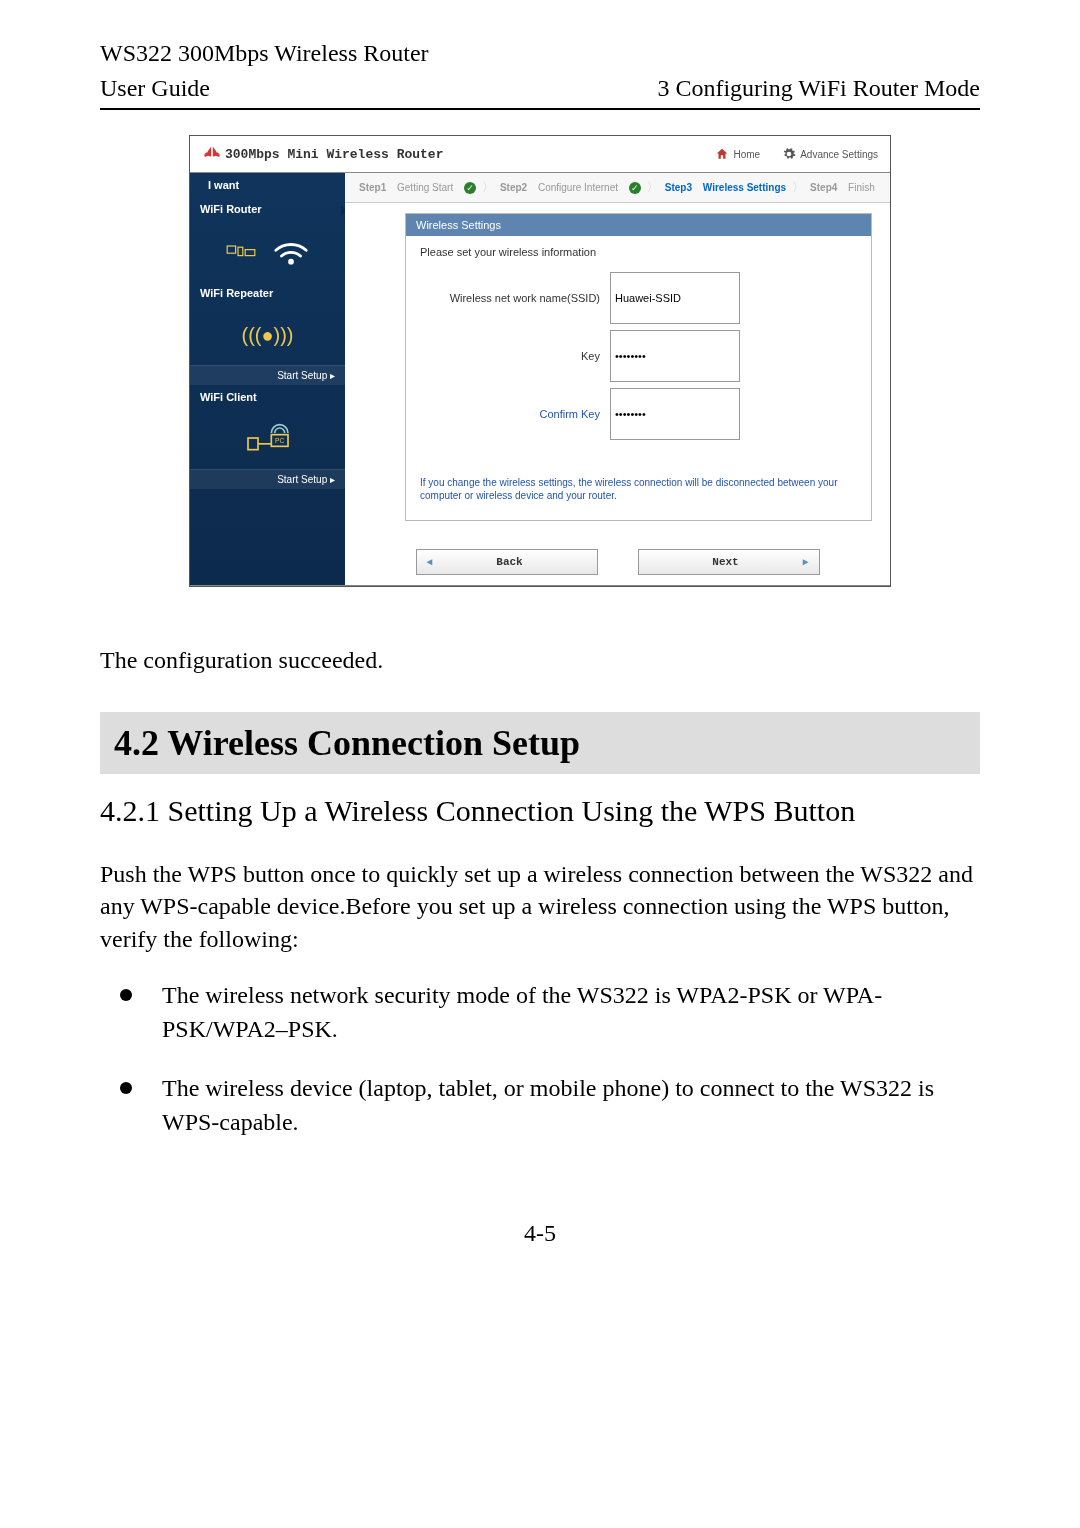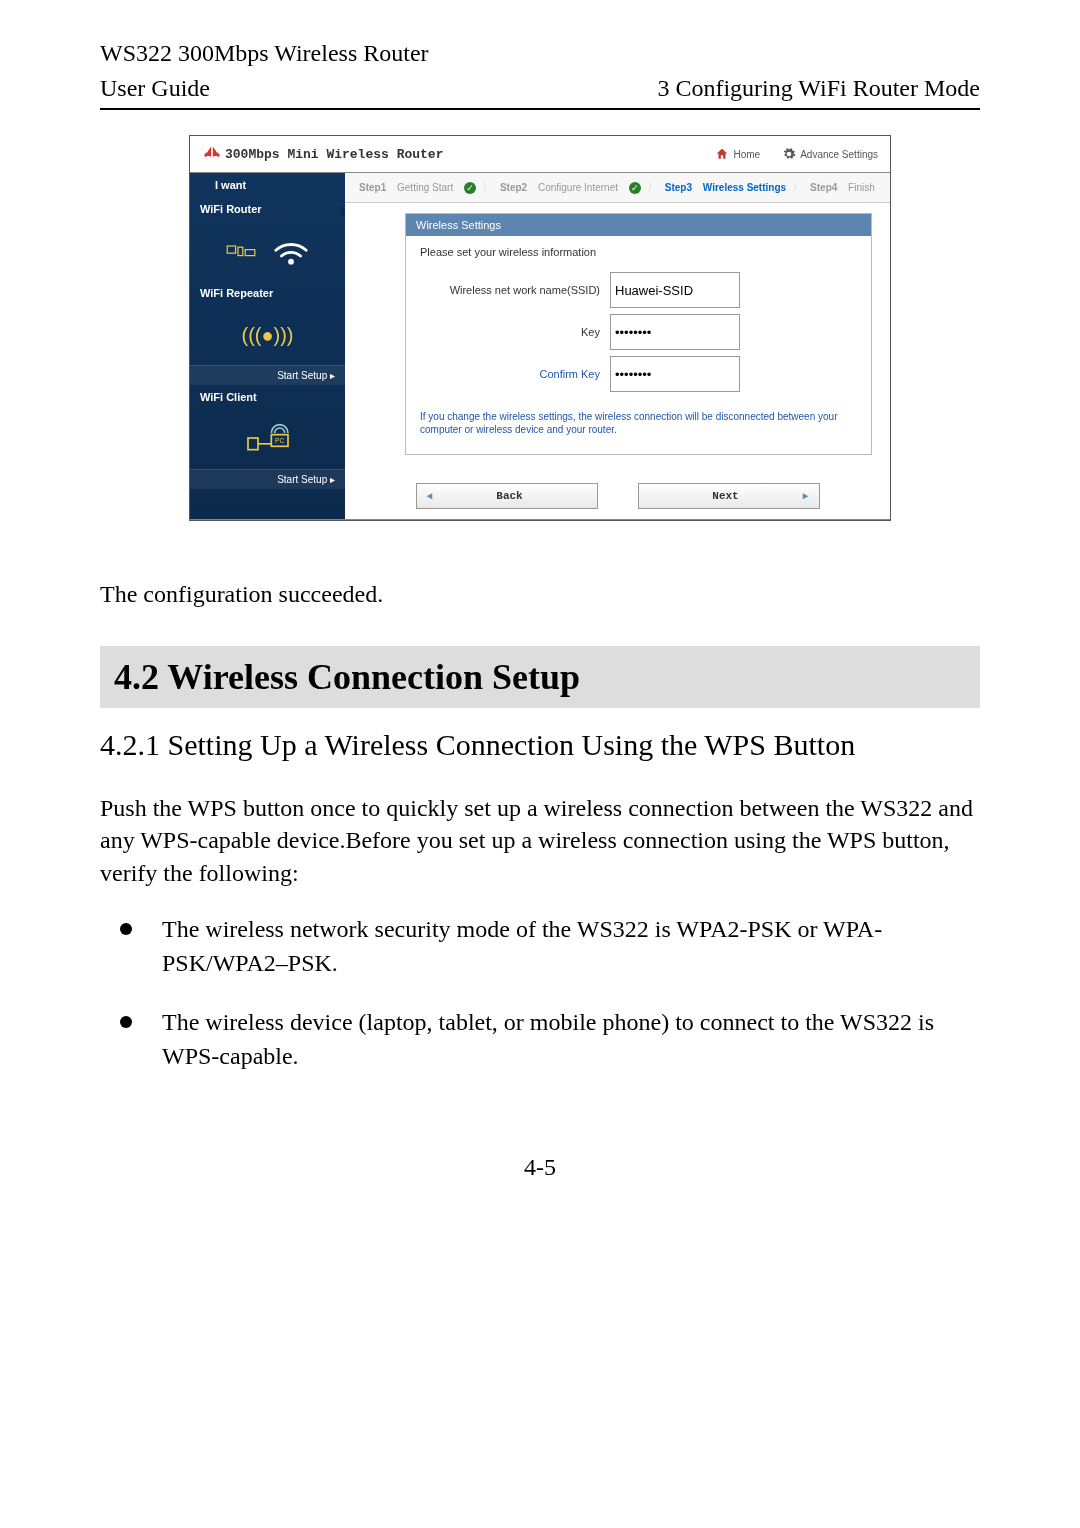--- a/index.html
+++ b/index.html
@@ -67,21 +67,21 @@
   font-family: Arial, sans-serif;
   font-size: 11px;
 }
 
 .sidebar {
   width: 155px;
   background: linear-gradient(#10345c, #0c2a4c);
   color: #fff;
 }
 .sidebar .title {
-  padding: 6px 25px;
+  padding: 6px 18px;
   font-weight: bold;
   color: #fff;
 }
 .sidebar .section-label {
   padding: 6px 10px;
   font-weight: bold;
 }
 .sidebar .icon-zone {
   height: 60px;
   display: flex;
@@ -161,27 +161,27 @@
   width: 180px;
   text-align: right;
   padding-right: 10px;
   color: #333;
 }
 .form-row label.blue { color: #2255aa; }
 .form-row input {
   border: 1px solid #999;
   height: 18px;
   width: 120px;
-  font-size: 13px;
-  padding: 8px 4px;
+  font-size: 11px;
+  padding: 16px 4px;
 }
 .panel-body .note {
   color: #2255aa;
   font-size: 10px;
-  margin-top: 18px;
+  margin-top: 36px;
   line-height: 1.3;
 }
 .nav-btns {
   display: flex;
   justify-content: center;
   gap: 40px;
   padding: 8px 0 10px 0;
 }
 .nav-btn {
   width: 160px;

